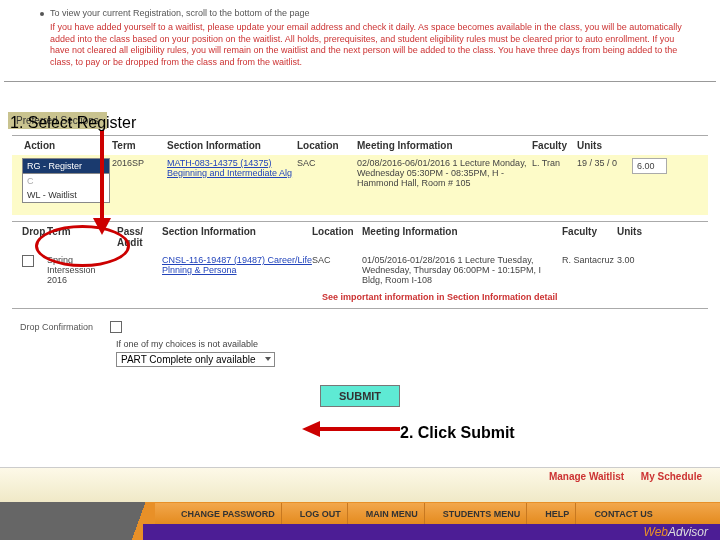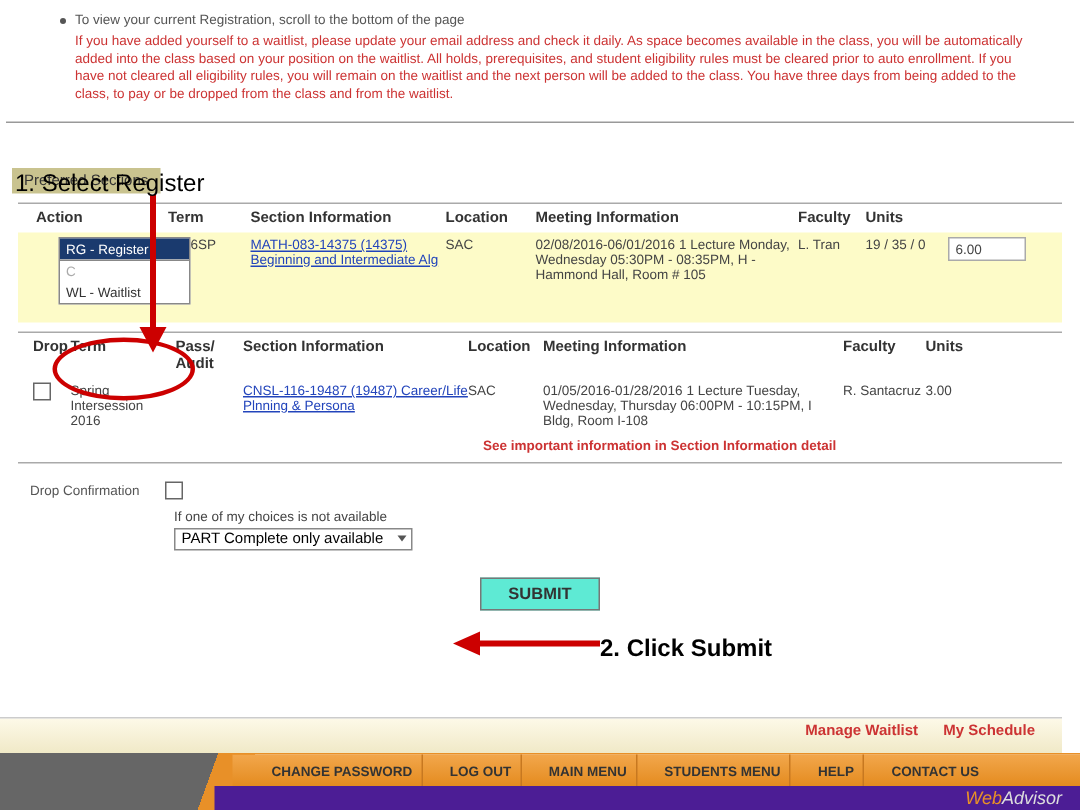--- a/index.html
+++ b/index.html
@@ -28,26 +28,26 @@
   .col-action { width: 100px; padding-left: 12px; }
   .col-term { width: 55px; }
   .col-section { width: 130px; }
   .col-location { width: 60px; }
   .col-meeting { width: 175px; }
   .col-faculty { width: 45px; }
   .col-avail { width: 55px; }
   .col-units { width: 40px; }
   
   .table-row1 { display: flex; background: #fdfbc8; padding: 3px 0 12px 0; font-size: 9px; color: #444; align-items: flex-start; position: relative; }
-  .select-box { width: 88px; margin-left: 27px; border: 1px solid #888; background: #fff; position: relative; }
+  .select-box { width: 88px; margin-left: 10px; border: 1px solid #888; background: #fff; position: relative; }
   .select-display { background: #1a3a6e; color: #fff; padding: 2px 4px; font-size: 9px; }
   .select-options { background: #fff; border-top: 1px solid #888; }
   .select-opt { padding: 2px 4px; font-size: 9px; color: #333; }
   .blue-link { color: #2244bb; text-decoration: underline; }
-  .units-box { border: 1px solid #aaa; background: #fff; padding: 2px 4px; width: 52px; display: inline-block; }
+  .units-box { border: 1px solid #aaa; background: #fff; padding: 2px 4px; width: 35px; display: inline-block; }
   
   .tbl-headers2 { display: flex; border-top: 1px solid #aaa; padding: 4px 0; font-weight: bold; font-size: 10px; color: #333; margin-top: 6px; }
   .col-drop { width: 35px; padding-left: 10px; }
   .col-term2 { width: 70px; }
   .col-pass { width: 45px; }
   .col-section2 { width: 150px; }
   .col-location2 { width: 50px; }
   .col-meeting2 { width: 200px; }
   .col-faculty2 { width: 55px; }
   .col-units2 { width: 35px; }
@@ -61,21 +61,21 @@
   .drop-conf-check { width: 12px; height: 12px; border: 1px solid #666; background: #fff; }
   
   .part-row { margin: 2px 4px 10px 108px; }
   .part-label { font-size: 9px; color: #444; margin-bottom: 3px; }
   .part-select { border: 1px solid #888; padding: 1px 18px 1px 4px; font-size: 10px; background: #fff; position: relative; display: inline-block; }
   .part-select::after { content: ''; position: absolute; right: 3px; top: 4px; width: 0; height: 0; border-left: 3px solid transparent; border-right: 3px solid transparent; border-top: 4px solid #555; }
   
   .submit-wrap { text-align: center; margin-top: 18px; }
   .submit-btn { background: #5eead4; border: 1px solid #777; padding: 4px 18px; font-size: 11px; font-weight: bold; color: #333; cursor: pointer; display: inline-block; }
   
-  .footer-bar { position: absolute; bottom: 38px; left: 0; right: 12px; height: 24px; background: linear-gradient(to bottom, #fdf9e8, #f0e9c7); border-top: 1px solid #ccc; }
+  .footer-bar { position: absolute; bottom: 38px; left: 0; right: 0; height: 35px; background: linear-gradient(to bottom, #fdf9e8, #f0e9c7); border-top: 1px solid #ccc; }
   .footer-links { position: absolute; right: 18px; top: 3px; font-size: 10px; color: #c33; font-weight: bold; }
   .footer-links span { margin-left: 14px; }
   
   .bottom-nav { position: absolute; bottom: 0; left: 0; right: 0; height: 38px; }
   .nav-left-slice { position: absolute; left: 0; width: 155px; height: 38px; background: #666; }
   .nav-orange-angle { position: absolute; left: 120px; width: 50px; height: 38px; background: linear-gradient(110deg, #666 40%, #e89028 40%); }
   .nav-bar { position: absolute; left: 155px; right: 0; height: 22px; background: linear-gradient(to bottom, #f2a74c, #e48b1f); border-top: 1px solid #e89028; display: flex; align-items: center; padding-left: 20px; }
   .nav-item { font-size: 9px; color: #333; font-weight: bold; margin-right: 12px; padding: 0 6px; border-right: 1px solid #c77820; line-height: 22px; }
   .nav-item:last-child { border-right: none; }
   .nav-bottom-dark { position: absolute; bottom: 0; left: 143px; right: 0; height: 16px; background: #4c1d95; }

